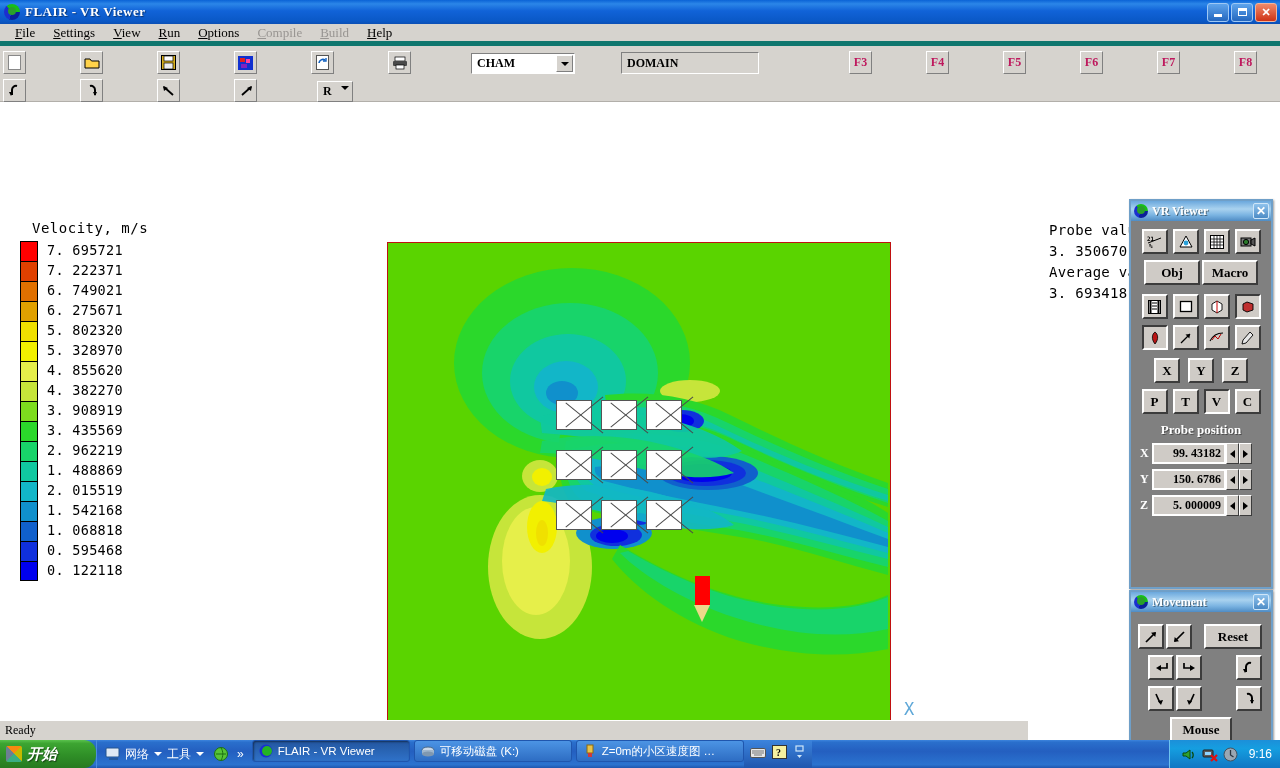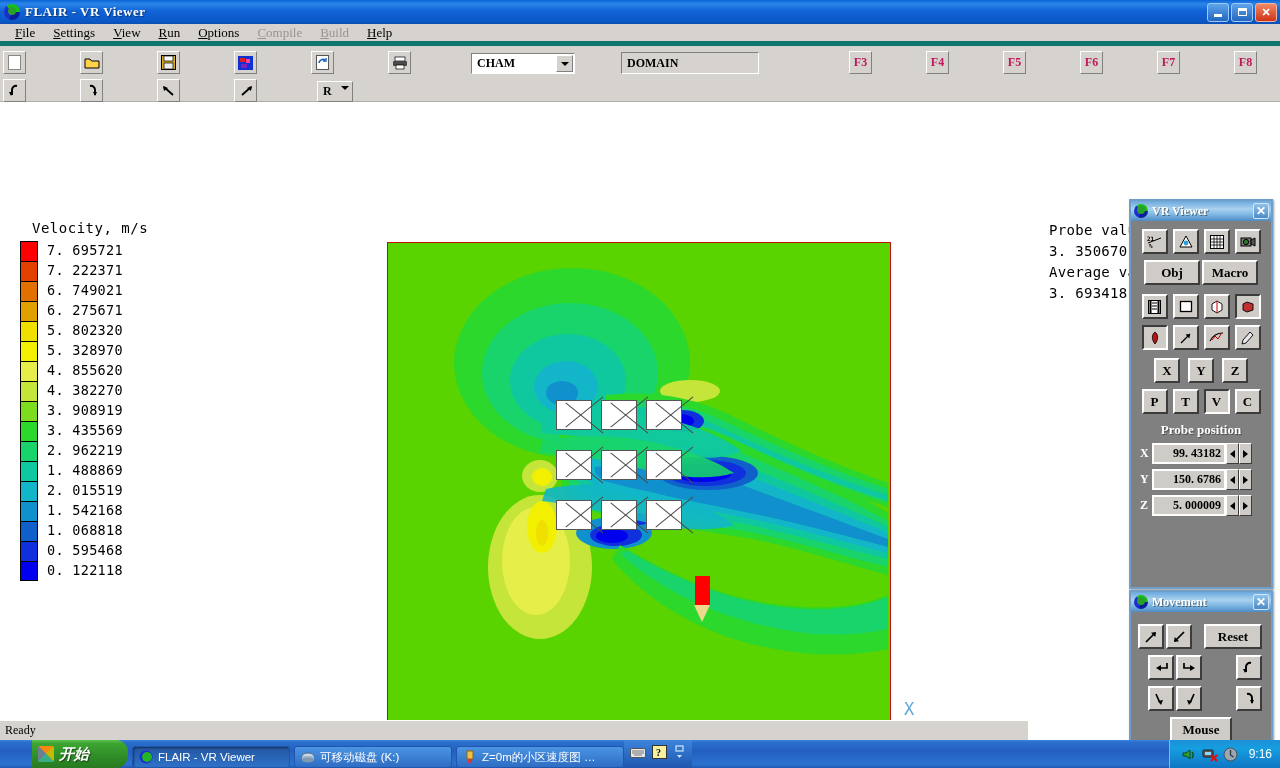--- a/index.html
+++ b/index.html
@@ -234,21 +234,21 @@
     border-top:1px solid #fff;display:flex;align-items:center;
   }
   #statusbar .st-text{
     font-family:"Liberation Serif",serif;font-size:12px;color:#000;padding-left:5px;
   }
 
   
   #taskbar{
     position:absolute;left:0;top:740px;width:1280px;height:28px;
     background:linear-gradient(180deg,#3c84dd 0%,#2a6fcc 8%,#245fc0 40%,#2b73cf 88%,#1f56ae 100%);
-    display:flex;align-items:flex-end;padding-left:32px;
+    display:flex;align-items:flex-start;
   }
   #startbtn{
     width:96px;height:28px;flex:none;
     background:linear-gradient(180deg,#5ac24d 0%,#3da532 12%,#2f8f27 55%,#277a20 100%);
     border-top-right-radius:12px;border-bottom-right-radius:12px;
     display:flex;align-items:center;padding-left:6px;
   }
   #startbtn .flag{
     width:16px;height:16px;flex:none;margin-right:5px;
     background:
@@ -930,20 +930,39 @@
 <div id="statusbar">
   <span class="st-text">Ready</span>
 </div>
 
 <div id="taskbar">
   <div id="startbtn">
     <span class="flag"></span>
     <span class="slab">开始</span>
   </div>
 
+  <div class="qlaunch">
+    <span class="ql-ico">
+      <svg width="16" height="16" viewBox="0 0 16 16">
+          <rect x="1" y="2" width="13" height="9" rx="1" fill="#dfe9f5" stroke="#24558f"></rect>
+          <path d="M4 13h9" stroke="#24558f" stroke-width="1.5"></path>
+        </svg>
+    </span>
+    <span class="ql-lab">网络</span>
+    <span class="ql-arrow"></span>
+    <span class="ql-lab">工具</span>
+    <span class="ql-arrow"></span>
+    <span class="ql-ico">
+      <svg width="16" height="16" viewBox="0 0 16 16">
+          <circle cx="8" cy="8" r="6.5" fill="#57c436" stroke="#1c6f12"></circle>
+          <path d="M3 8h10M8 2c2.4 3 2.4 9 0 12" fill="none" stroke="#1c6f12"></path>
+        </svg>
+    </span>
+    <span class="ql-lab" style="margin-left:4px;">»</span>
+  </div>
 
   <div class="tbtask active" style="min-width:158px;">
     <span class="tt-ico">
       <svg width="14" height="14" viewBox="0 0 14 14">
           <circle cx="7" cy="7" r="6.5" fill="#1b2fd0"></circle>
           <circle cx="8" cy="7" r="5" fill="#24b424"></circle>
         </svg>
     </span>
     <span class="tt-lab">FLAIR - VR Viewer</span>
   </div>

